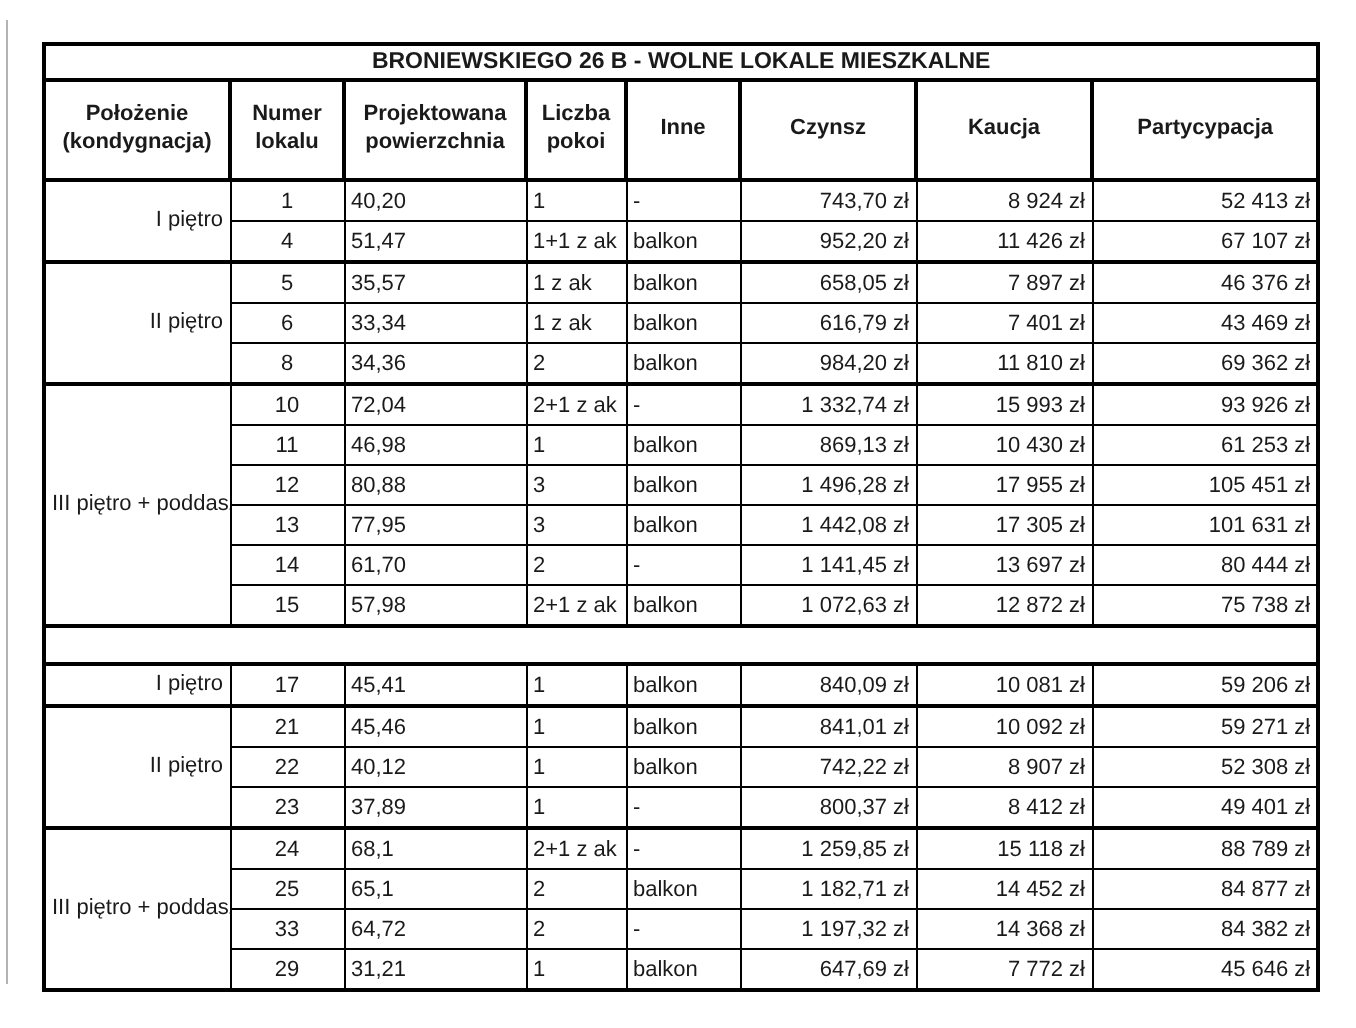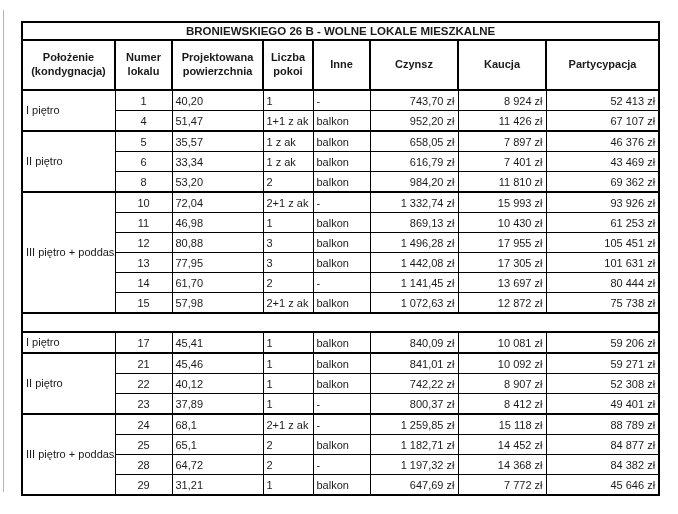--- a/index.html
+++ b/index.html
@@ -59,21 +59,21 @@
     font-weight: bold;
     white-space: normal;
     line-height: 1.25;
     padding: 2px 2px;
   }
   
   td.vthick { border-left-width: 2px; }
   
   tr.grp td { border-top-width: 2px; }
   td.floor {
-    text-align: left;
+    text-align: right;
     white-space: normal;
     line-height: 1.3;
   }
   td.nr    { text-align: center; }
   td.area  { text-align: left; padding-right: 2px; }
   td.rooms { text-align: left;  padding-left: 2px; }
   td.other { text-align: left;  padding-left: 3px; }
   td.money { text-align: right; padding-right: 4px; margin-left: 17px; }
   tr.sep td {
     border-top: 2px solid #000;
@@ -148,21 +148,21 @@
     <td class="nr vthick">6</td>
     <td class="area vthick">33,34</td>
     <td class="rooms vthick">1 z ak</td>
     <td class="other vthick">balkon</td>
     <td class="money vthick">616,79 zł</td>
     <td class="money vthick">7 401 zł</td>
     <td class="money vthick">43 469 zł</td>
   </tr>
   <tr>
     <td class="nr vthick">8</td>
-    <td class="area vthick">53,20</td>
+    <td class="area vthick">34,36</td>
     <td class="rooms vthick">2</td>
     <td class="other vthick">balkon</td>
     <td class="money vthick">984,20 zł</td>
     <td class="money vthick">11 810 zł</td>
     <td class="money vthick">69 362 zł</td>
   </tr>
 
   <tr class="grp">
     <td class="floor" rowspan="6">III piętro + poddasze</td>
     <td class="nr vthick">10</td>
@@ -276,21 +276,21 @@
   <tr>
     <td class="nr vthick">25</td>
     <td class="area vthick">65,1</td>
     <td class="rooms vthick">2</td>
     <td class="other vthick">balkon</td>
     <td class="money vthick">1 182,71 zł</td>
     <td class="money vthick">14 452 zł</td>
     <td class="money vthick">84 877 zł</td>
   </tr>
   <tr>
-    <td class="nr vthick">28</td>
+    <td class="nr vthick">33</td>
     <td class="area vthick">64,72</td>
     <td class="rooms vthick">2</td>
     <td class="other vthick">-</td>
     <td class="money vthick">1 197,32 zł</td>
     <td class="money vthick">14 368 zł</td>
     <td class="money vthick">84 382 zł</td>
   </tr>
   <tr>
     <td class="nr vthick">29</td>
     <td class="area vthick">31,21</td>

